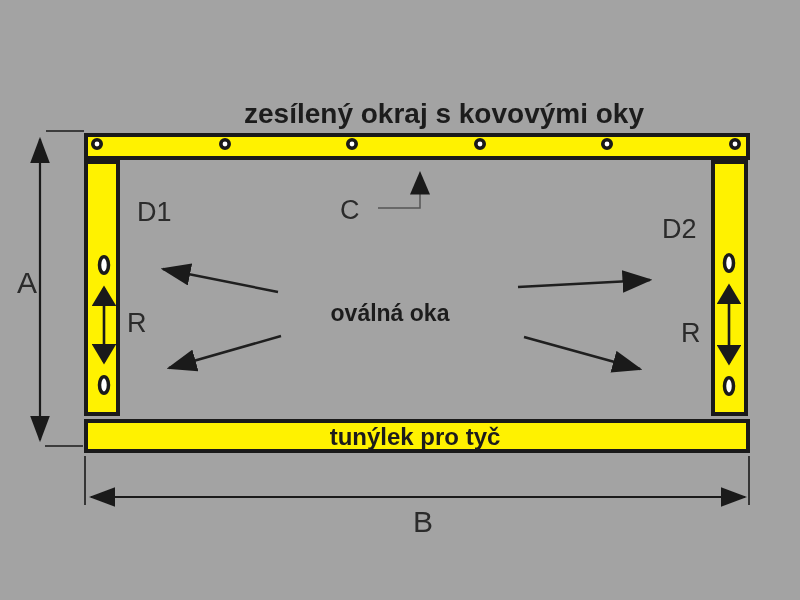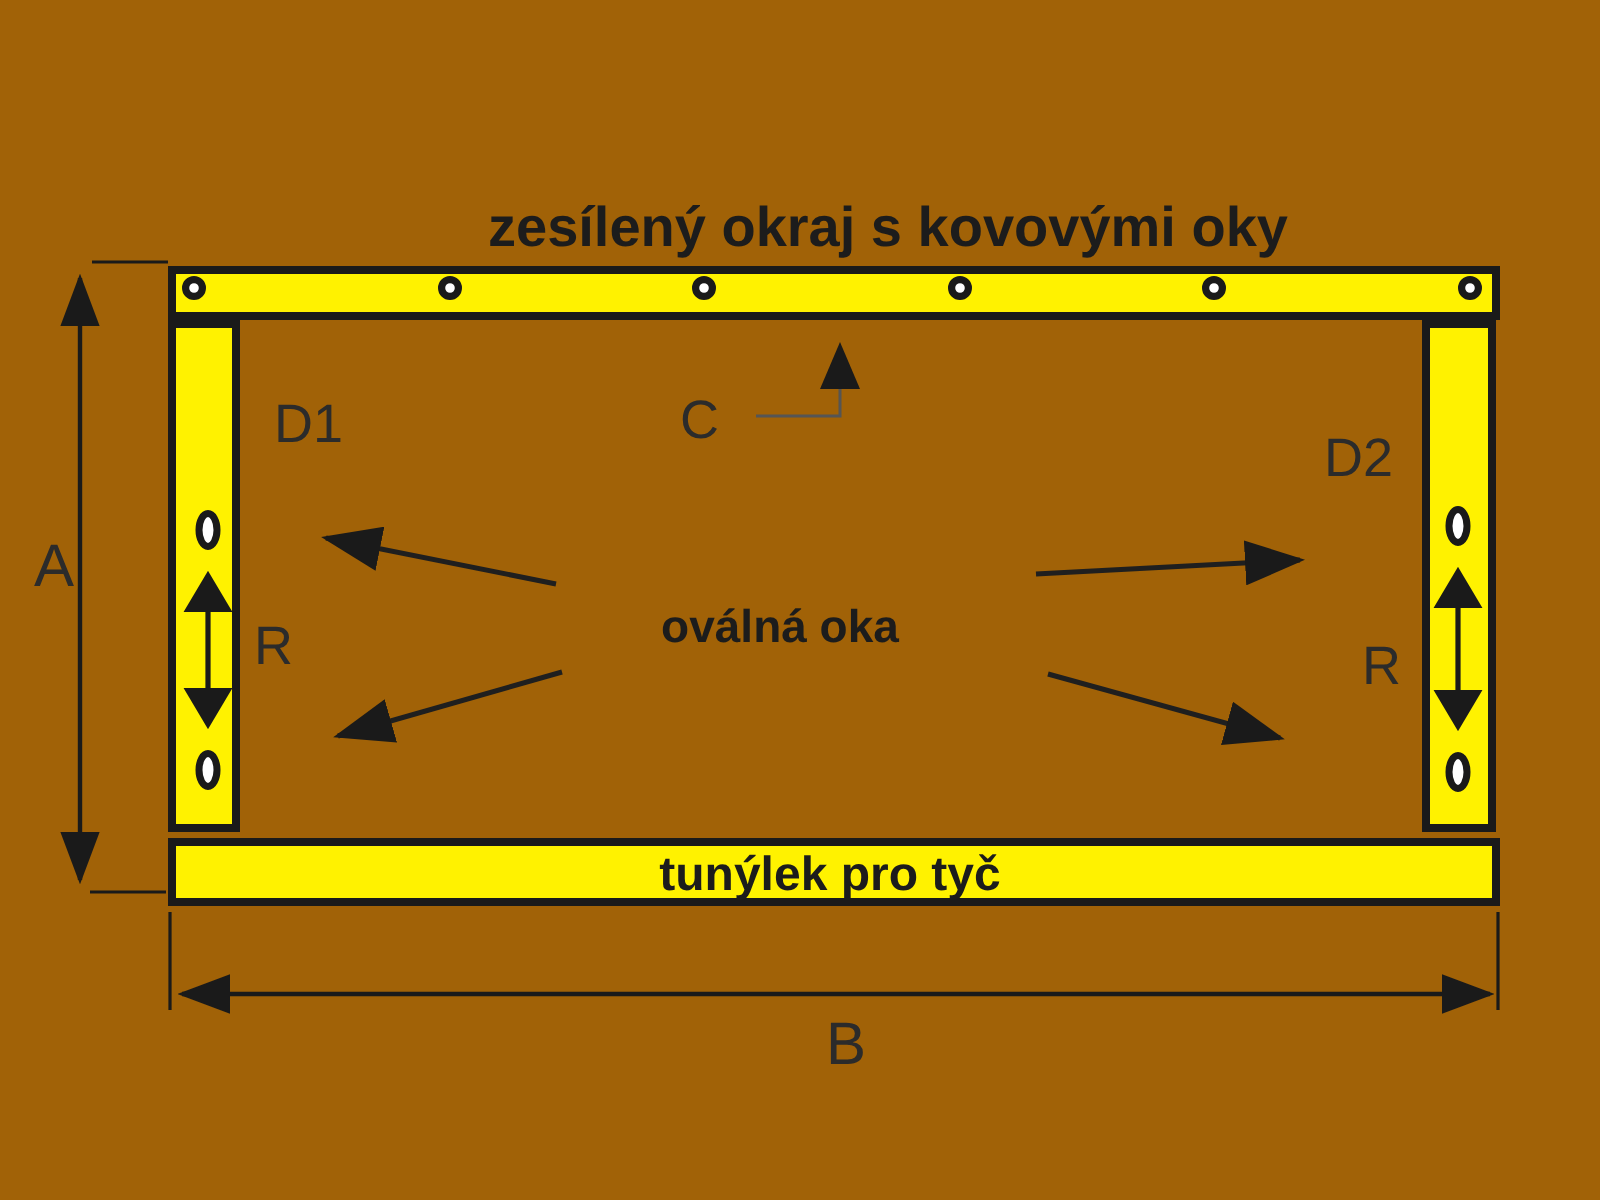--- a/index.html
+++ b/index.html
@@ -1,20 +1,20 @@
 <!DOCTYPE html>
 <html><head>
 <meta charset="utf-8">
 <style>
   html, body { margin: 0; padding: 0; background: #ffffff; }
   .stage {
     position: relative;
     width: 800px;
     height: 600px;
-    background: #a16207;
+    background: #a3a3a3;
     overflow: hidden;
     font-family: "Liberation Sans", "DejaVu Sans", sans-serif;
   }
   svg { display: block; }
   .lbl  { font-family: "Liberation Sans", "DejaVu Sans", sans-serif; fill: #2b2b2b; }
   .bold { font-weight: bold; fill: #1c1c1c; }
 </style>
 </head>
 <body>
 

